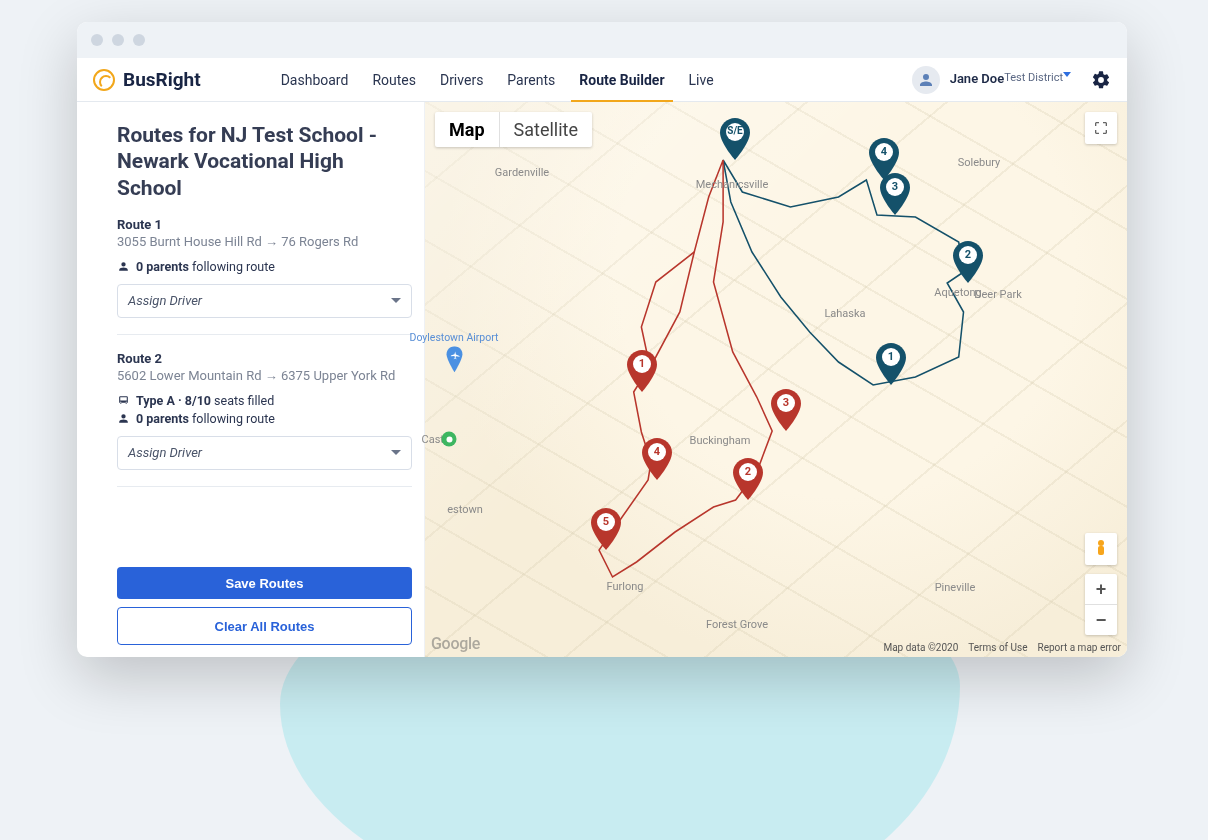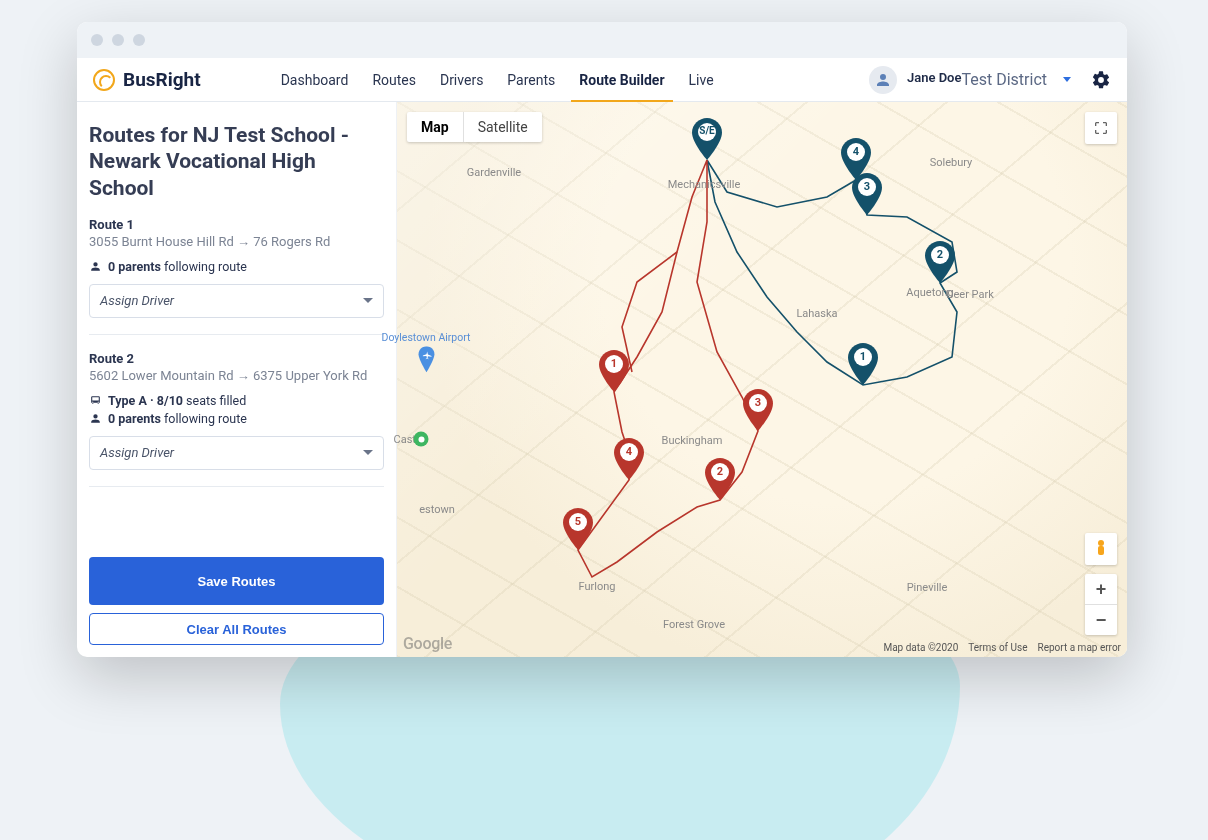--- a/index.html
+++ b/index.html
@@ -68,25 +68,25 @@
     content: ""; position: absolute; bottom: -1px; left: -8px; right: -8px; height: 3px; background: #f2a71b;
   }
   .user { margin-left: auto; display: flex; align-items: center; gap: 10px; }
   .avatar {
     width: 28px; height: 28px; border-radius: 50%; background: #e6eaf0;
     display: flex; align-items: center; justify-content: center;
   }
   .avatar svg { width: 18px; height: 18px; fill: #5c80b7; }
   .user-text { display: flex; flex-direction: row; line-height: 1.1; }
   .user-name { font-size: 13px; color: #1e2a47; font-weight: 600; }
-  .user-district { font-size: 16px; color: #5b6884; display: flex; align-items: center; gap: 16px; }
+  .user-district { font-size: 11px; color: #5b6884; display: flex; align-items: flex-start; gap: 0; }
   .caret-down { width: 0; height: 0; border-left: 4px solid transparent; border-right: 4px solid transparent; border-top: 5px solid #2d6edf; }
   .gear { width: 20px; height: 20px; fill: #192544; margin-left: 10px; cursor: pointer; }
 
-  .content { flex: 1; display: flex; min-height: 0; }
+  .content { flex: 1; display: flex; min-height: 0; margin-left: 28px; }
 
   .sidebar {
     width: 320px; padding: 20px 12px 12px 12px; display: flex; flex-direction: column;
     border-right: 1px solid #eef1f5;
   }
   .side-title { font-size: 21px; font-weight: 700; color: #353d54; line-height: 1.25; margin-bottom: 16px; }
   .route-card { padding-bottom: 16px; border-bottom: 1px solid #e7ebf0; margin-bottom: 16px; }
   .route-name { font-size: 13px; font-weight: 700; color: #2b3550; }
   .route-path { font-size: 13px; color: #7c8494; margin-top: 2px; }
   .route-meta { margin-top: 10px; font-size: 12.5px; color: #2b3550; display: flex; flex-direction: column; gap: 3px; }
@@ -94,41 +94,41 @@
   .meta-row svg { width: 13px; height: 13px; fill: #2b3550; flex-shrink: 0; }
   .meta-row b { font-weight: 700; }
   .select {
     margin-top: 10px; border: 1px solid #d8dee8; border-radius: 4px; height: 34px;
     display: flex; align-items: center; padding: 0 10px; font-size: 13px; color: #4a5469;
     font-style: italic; justify-content: space-between; cursor: pointer;
   }
   .select-caret { width: 0; height: 0; border-left: 5px solid transparent; border-right: 5px solid transparent; border-top: 5px solid #6a7489; }
   .side-actions { margin-top: auto; display: flex; flex-direction: column; gap: 8px; }
   .btn-primary {
-    background: #2962d9; color: #fff; border: none; border-radius: 4px; height: 48px;
+    background: #2962d9; color: #fff; border: none; border-radius: 4px; height: 32px;
     font-size: 13px; font-weight: 600; cursor: pointer;
   }
   .btn-secondary {
-    background: #fff; color: #2962d9; border: 1px solid #2962d9; border-radius: 4px; height: 32px;
+    background: #fff; color: #2962d9; border: 1px solid #2962d9; border-radius: 4px; height: 38px;
     font-size: 13px; font-weight: 600; cursor: pointer;
   }
 
   .map-pane { flex: 1; position: relative; background: #faf4e8; }
   .map-bg {
     position: absolute; inset: 0;
     background:
       linear-gradient(135deg, rgba(255,255,255,0.4), rgba(255,255,255,0) 40%),
       repeating-linear-gradient(30deg, rgba(210,200,170,0.25) 0 2px, transparent 2px 60px),
       repeating-linear-gradient(-40deg, rgba(210,200,170,0.25) 0 2px, transparent 2px 90px),
       radial-gradient(circle at 60% 30%, #fdf6e6 0 40%, #f7eed9 70%);
   }
   .map-switch {
     position: absolute; top: 10px; left: 10px; background: #fff; border-radius: 2px;
     box-shadow: 0 1px 3px rgba(0,0,0,0.2); display: flex; overflow: hidden;
-    font-size: 14px;
+    font-size: 18px;
   }
   .ms-opt { padding: 7px 14px; cursor: pointer; color: #444; }
   .ms-opt.active { font-weight: 700; color: #000; }
   .ms-sep { width: 1px; background: #e0e0e0; }
   .fullscreen-btn {
     position: absolute; top: 10px; right: 10px; width: 32px; height: 32px; background: #fff;
     border-radius: 2px; box-shadow: 0 1px 3px rgba(0,0,0,0.2); display: flex; align-items: center; justify-content: center;
     cursor: pointer;
   }
   .fullscreen-btn svg { width: 16px; height: 16px; fill: none; stroke: #666; stroke-width: 2; }
@@ -276,21 +276,21 @@
       <div id="places-container">
           <div class="map-place-label" style="left: 97px; top: 70px;">Gardenville</div>
           <div class="map-place-label" style="left: 307px; top: 82px;">Mechanicsville</div>
           <div class="map-place-label" style="left: 554px; top: 60px;">Solebury</div>
           <div class="map-place-label" style="left: 533px; top: 190px;">Aquetong</div>
           <div class="map-place-label" style="left: 573px; top: 192px;">Deer Park</div>
           <div class="map-place-label" style="left: 420px; top: 211px;">Lahaska</div>
           <div class="map-place-label" style="left: 295px; top: 338px;">Buckingham</div>
           <div class="map-place-label" style="left: 40px; top: 407px;">estown</div>
           <div class="map-place-label" style="left: 200px; top: 484px;">Furlong</div>
-          <div class="map-place-label" style="left: 297px; top: 522px;">Forest Grove</div>
+          <div class="map-place-label" style="left: 312px; top: 522px;">Forest Grove</div>
           <div class="map-place-label" style="left: 530px; top: 485px;">Pineville</div>
           <div class="map-place-label" style="left: 12px; top: 337px;">Castle</div>
         </div>
 
       <div class="airport" id="airport" style="left: 29px; top: 250px;">
         <div class="airport-label" id="airport-label">Doylestown
 Airport</div>
         <svg class="airport-pin" viewBox="0 0 24 36">
           <path d="M12 0C6 0 1 5 1 11c0 7 11 25 11 25s11-18 11-25C23 5 18 0 12 0z" fill="#4a90e2"></path>
           <path d="M13 7l-1 4-5 2v1l5-.5.5 3-1.5.8v.7l2-.5 2 .5v-.7L13.5 17l.5-3 5 .5v-1l-5-2-1-4z" fill="#fff"></path>

